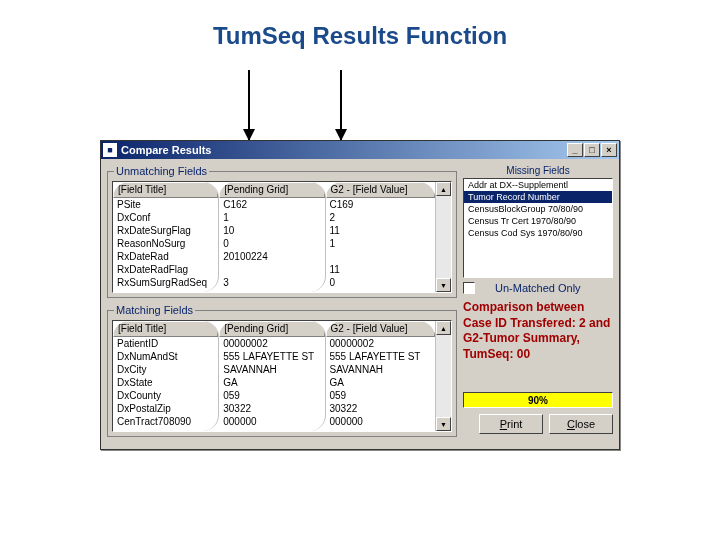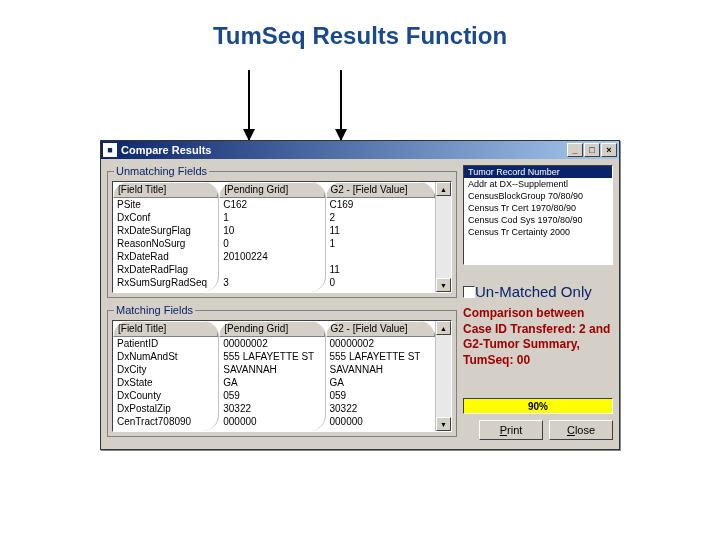--- a/index.html
+++ b/index.html
@@ -177,24 +177,24 @@
   .missing-title {
     color: #0a246a;
     font-size: 10px;
     text-align: center;
     margin-bottom: 2px;
     font-weight: 400;
   }
   .check-row {
     display: flex;
     align-items: center;
-    gap: 0;
+    gap: 20px;
     color: #0a246a;
-    font-size: 15px;
-    margin-top: 18px;
+    font-size: 11px;
+    margin-top: 4px;
   }
   .checkbox {
     width: 12px;
     height: 12px;
     background: #fff;
     border: 1px solid;
     border-color: #404040 #fff #fff #404040;
   }
   .info-text {
     color: #a00000;
@@ -340,27 +340,27 @@
             <div class="sb-btn">▲</div>
             <div class="sb-track"></div>
             <div class="sb-btn">▼</div>
           </div>
         </div>
       </fieldset>
 
     </div>
 
     <div class="right-col">
+      <div class="missing-title">Missing Fields</div>
       <div class="missing-box">
+        <div class="missing-row">Addr at DX--Supplementl</div>
         <div class="missing-row sel">Tumor Record Number</div>
-        <div class="missing-row">Addr at DX--Supplementl</div>
         <div class="missing-row">CensusBlockGroup 70/80/90</div>
         <div class="missing-row">Census Tr Cert 1970/80/90</div>
         <div class="missing-row">Census Cod Sys 1970/80/90</div>
-        <div class="missing-row">Census Tr Certainty 2000</div>
       </div>
       <div class="check-row">
         <div class="checkbox"></div>
         <span>Un-Matched Only</span>
       </div>
       <div class="info-text">Comparison between Case ID Transfered: 2 and G2-Tumor Summary, TumSeq: 00</div>
       <div class="progress">90%</div>
       <div class="btn-row">
         <div class="win-btn">
             <span class="u">P</span>

